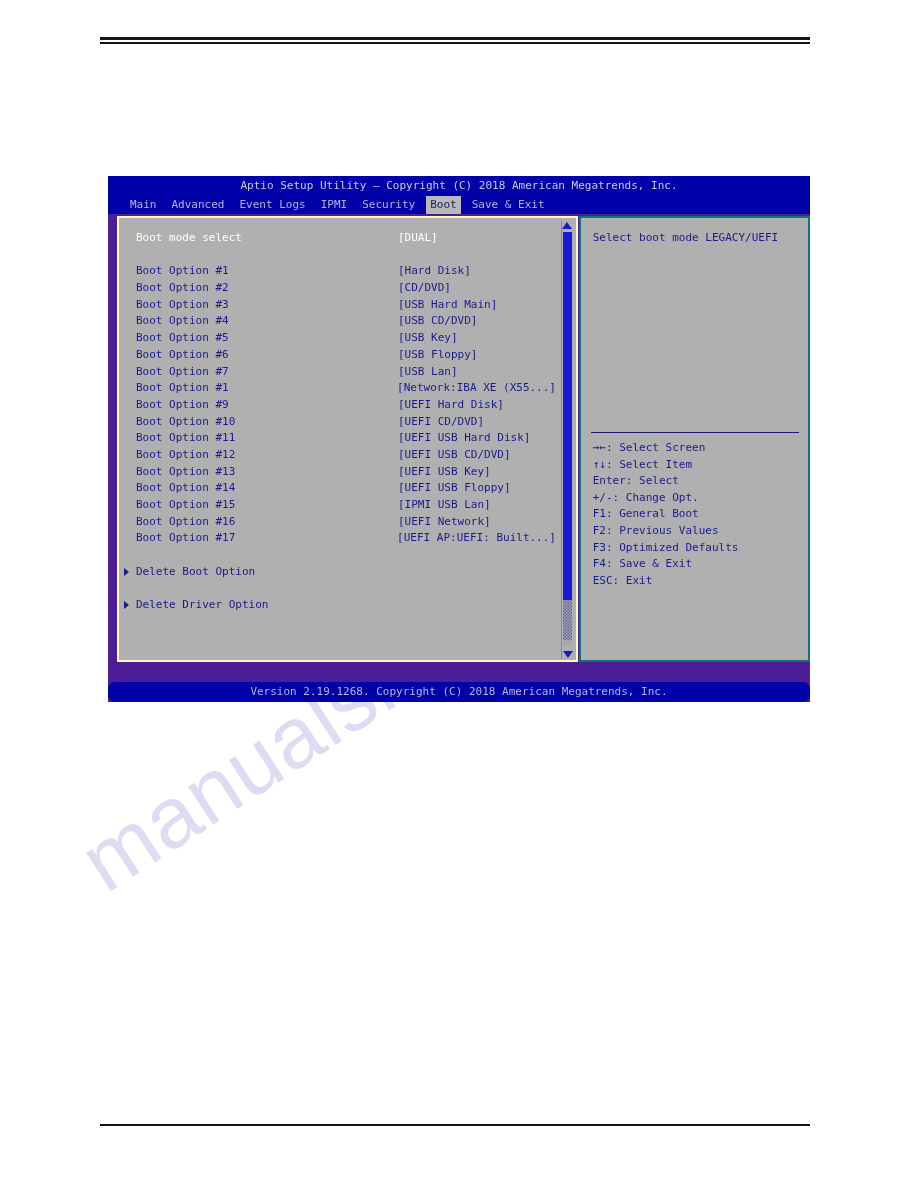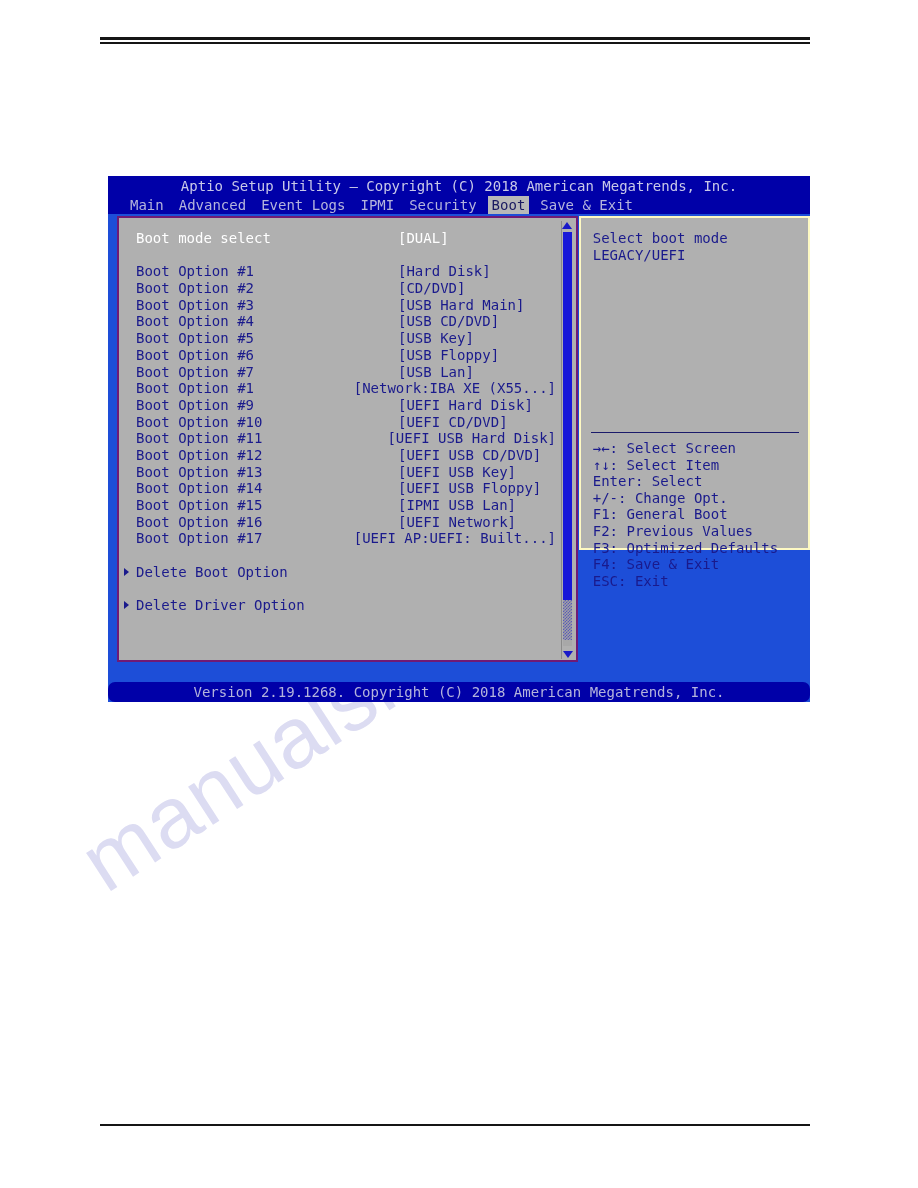--- a/index.html
+++ b/index.html
@@ -58,23 +58,23 @@
     z-index: 1;
   }
 
   
   #bios-screen {
     position: absolute;
     left: 108px;
     top: 176px;
     width: 702px;
     height: 526px;
-    background: #1d4ed8;
+    background: #4c1d95;
     z-index: 2;
-    font-size: 14px;
+    font-size: 11px;
     line-height: 16.6px;
   }
 
   .bios-titlebar {
     height: 20px;
     background: #0000a8;
     color: #c8c8e8;
     text-align: center;
     line-height: 20px;
     white-space: nowrap;
@@ -107,32 +107,32 @@
     display: flex;
   }
 
   .panel-left {
     position: relative;
     width: 466px;
     height: 446px;
     margin-left: 9px;
     margin-top: 2px;
     background: #b0b0b0;
-    border: 2px solid #701a75;
+    border: 2px solid #fef9c3;
     box-sizing: border-box;
     padding-left: 24px;
   }
   .panel-right {
     position: relative;
     width: 234px;
-    height: 334px;
+    height: 446px;
     margin-left: 1px;
     margin-top: 2px;
     background: #b0b0b0;
-    border: 2px solid #fef9c3;
+    border: 2px solid #0f766e;
     box-sizing: border-box;
   }
 
   .left-content {
     position: absolute;
     left: 17px;
     top: 12px;
     width: 420px;
   }
 

